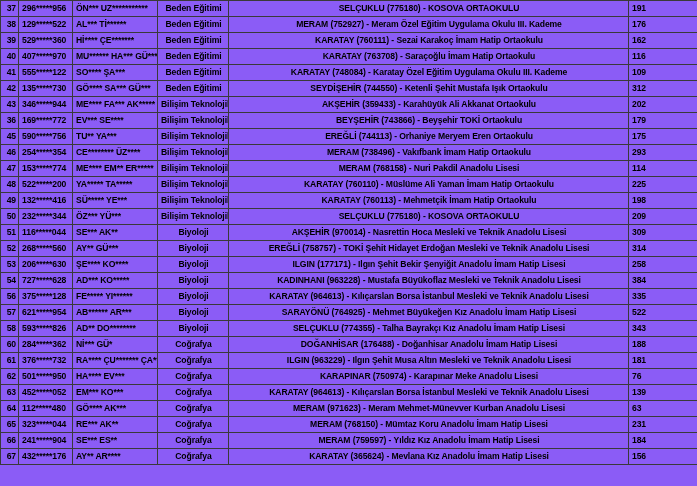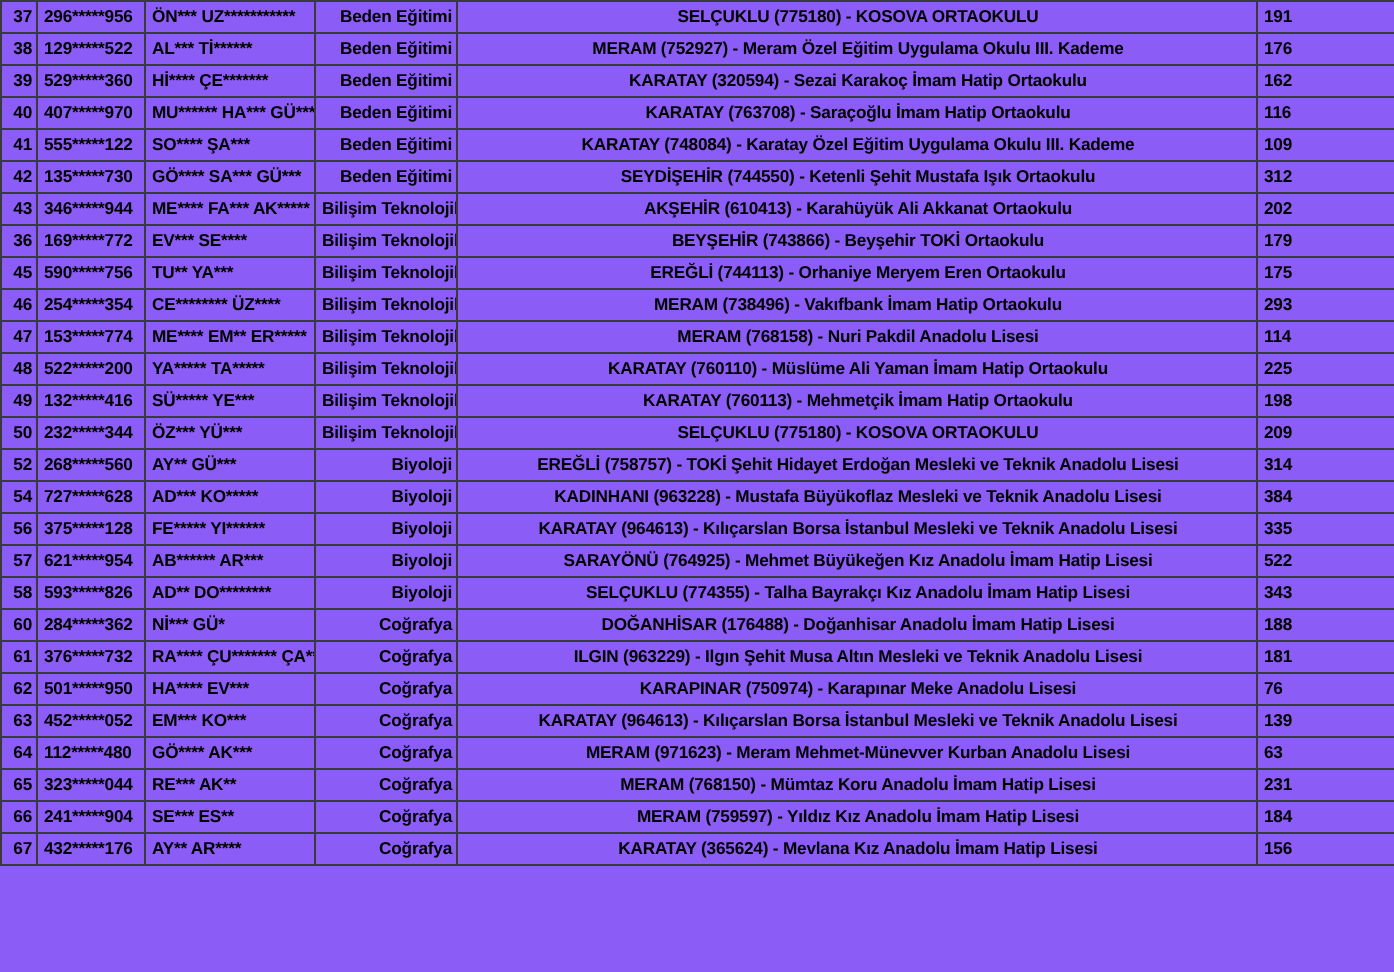--- a/index.html
+++ b/index.html
@@ -50,21 +50,21 @@
 
   td.idx {
     text-align: right;
     padding-right: 3px;
   }
   td.id {
     text-align: left;
     padding-left: 3px;
   }
   td.name  { text-align: left; margin-left: 34px; }
-  td.subj  { text-align: right; }
+  td.subj  { text-align: center; }
   td.school{ text-align: center; }
   td.count {
     padding-right: 4px;
   }
 </style>
 </head>
 <body>
 
 <div id="sheet">
   <table class="grid">
@@ -91,21 +91,21 @@
           <td class="name">AL*** Tİ******</td>
           <td class="subj">Beden Eğitimi</td>
           <td class="school">MERAM (752927) - Meram Özel Eğitim Uygulama Okulu III. Kademe</td>
           <td class="count">176</td>
         </tr>
         <tr>
           <td class="idx">39</td>
           <td class="id">529*****360</td>
           <td class="name">Hİ**** ÇE*******</td>
           <td class="subj">Beden Eğitimi</td>
-          <td class="school">KARATAY (320594) - Sezai Karakoç İmam Hatip Ortaokulu</td>
+          <td class="school">KARATAY (760111) - Sezai Karakoç İmam Hatip Ortaokulu</td>
           <td class="count">162</td>
         </tr>
         <tr>
           <td class="idx">40</td>
           <td class="id">407*****970</td>
           <td class="name">MU****** HA*** GÜ****</td>
           <td class="subj">Beden Eğitimi</td>
           <td class="school">KARATAY (763708) - Saraçoğlu İmam Hatip Ortaokulu</td>
           <td class="count">116</td>
         </tr>
@@ -123,21 +123,21 @@
           <td class="name">GÖ**** SA*** GÜ***</td>
           <td class="subj">Beden Eğitimi</td>
           <td class="school">SEYDİŞEHİR (744550) - Ketenli Şehit Mustafa Işık Ortaokulu</td>
           <td class="count">312</td>
         </tr>
         <tr>
           <td class="idx">43</td>
           <td class="id">346*****944</td>
           <td class="name">ME**** FA*** AK*****</td>
           <td class="subj">Bilişim Teknolojileri</td>
-          <td class="school">AKŞEHİR (610413) - Karahüyük Ali Akkanat Ortaokulu</td>
+          <td class="school">AKŞEHİR (359433) - Karahüyük Ali Akkanat Ortaokulu</td>
           <td class="count">202</td>
         </tr>
         <tr>
           <td class="idx">36</td>
           <td class="id">169*****772</td>
           <td class="name">EV*** SE****</td>
           <td class="subj">Bilişim Teknolojileri</td>
           <td class="school">BEYŞEHİR (743866) - Beyşehir TOKİ Ortaokulu</td>
           <td class="count">179</td>
         </tr>
@@ -183,26 +183,42 @@
         </tr>
         <tr>
           <td class="idx">50</td>
           <td class="id">232*****344</td>
           <td class="name">ÖZ*** YÜ***</td>
           <td class="subj">Bilişim Teknolojileri</td>
           <td class="school">SELÇUKLU (775180) - KOSOVA ORTAOKULU</td>
           <td class="count">209</td>
         </tr>
         <tr>
+          <td class="idx">51</td>
+          <td class="id">116*****044</td>
+          <td class="name">SE*** AK**</td>
+          <td class="subj">Biyoloji</td>
+          <td class="school">AKŞEHİR (970014) - Nasrettin Hoca Mesleki ve Teknik Anadolu Lisesi</td>
+          <td class="count">309</td>
+        </tr>
+        <tr>
           <td class="idx">52</td>
           <td class="id">268*****560</td>
           <td class="name">AY** GÜ***</td>
           <td class="subj">Biyoloji</td>
           <td class="school">EREĞLİ (758757) - TOKİ Şehit Hidayet Erdoğan Mesleki ve Teknik Anadolu Lisesi</td>
           <td class="count">314</td>
+        </tr>
+        <tr>
+          <td class="idx">53</td>
+          <td class="id">206*****630</td>
+          <td class="name">ŞE**** KO****</td>
+          <td class="subj">Biyoloji</td>
+          <td class="school">ILGIN (177171) - Ilgın Şehit Bekir Şenyiğit Anadolu İmam Hatip Lisesi</td>
+          <td class="count">258</td>
         </tr>
         <tr>
           <td class="idx">54</td>
           <td class="id">727*****628</td>
           <td class="name">AD*** KO*****</td>
           <td class="subj">Biyoloji</td>
           <td class="school">KADINHANI (963228) - Mustafa Büyükoflaz Mesleki ve Teknik Anadolu Lisesi</td>
           <td class="count">384</td>
         </tr>
         <tr>

